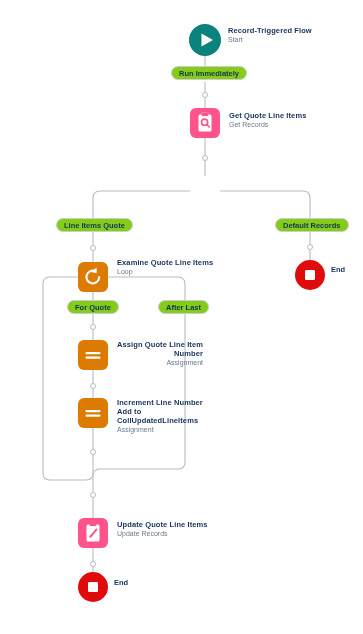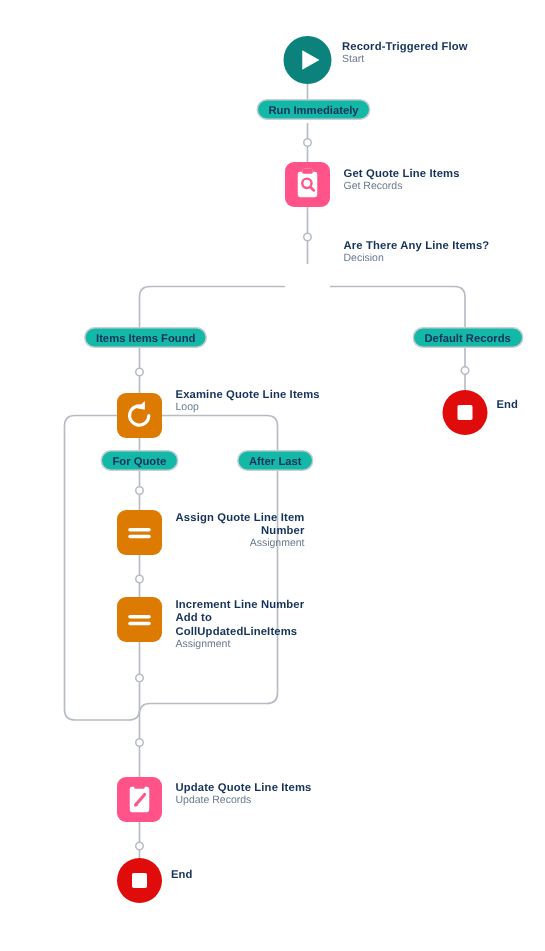--- a/index.html
+++ b/index.html
@@ -97,21 +97,21 @@
     margin-top: .5px;
   }
   .lbl.wrap, .lbl.wrap .t1 { white-space: normal; }
   .lbl.w1 { width: 86px; text-align: right; }
   .lbl.w2 { width: 92px; }
 
   
   .pill {
     position: absolute;
     z-index: 5;
-    background: #14b8a6;
+    background: #84cc16;
     border: 1px solid #c9cdd4;
     border-radius: 9px;
     height: 14px;
     line-height: 13px;
     padding: 0 7px;
     font-size: 7.5px;
     font-weight: bold;
     color: #16325c;
     white-space: nowrap;
     box-sizing: border-box;
@@ -222,26 +222,22 @@
     <span class="diamond"></span>
     <span class="diamond-ico">
       <svg width="30" height="30" viewBox="0 0 30 30">
         <line x1="9" y1="12.2" x2="21" y2="12.2" stroke="#ffffff" stroke-width="1.8" stroke-linecap="round"></line>
         <line x1="9" y1="17.4" x2="21" y2="17.4" stroke="#ffffff" stroke-width="1.8" stroke-linecap="round"></line>
         <rect x="16.2" y="9.4" width="2.6" height="5.6" fill="#ffffff"></rect>
         <polygon points="15,18.2 17.3,22 12.7,22" fill="#ffffff"></polygon>
       </svg>
     </span>
   </div>
-  <div class="lbl" style="left:229px; top:160px;">
-    <span class="t1">Are There Any Line Items?</span>
-    <span class="t2">Decision</span>
-  </div>
-
-  <div class="pill" style="left:56px; top:218px;">Items Items Found</div>
+
+  <div class="pill" style="left:56px; top:218px;">Line Items Quote</div>
   <div class="pill" style="left:275px; top:218px;">Default Records</div>
 
   <div class="node" style="left:295px; top:260px;">
     <span class="ico ico-end">
       <svg width="30" height="30" viewBox="0 0 30 30">
         <rect x="10" y="10" width="10" height="10" rx="1.2" fill="#ffffff"></rect>
       </svg>
     </span>
   </div>
   <span class="endtxt" style="left:331px; top:265px;">End</span>

